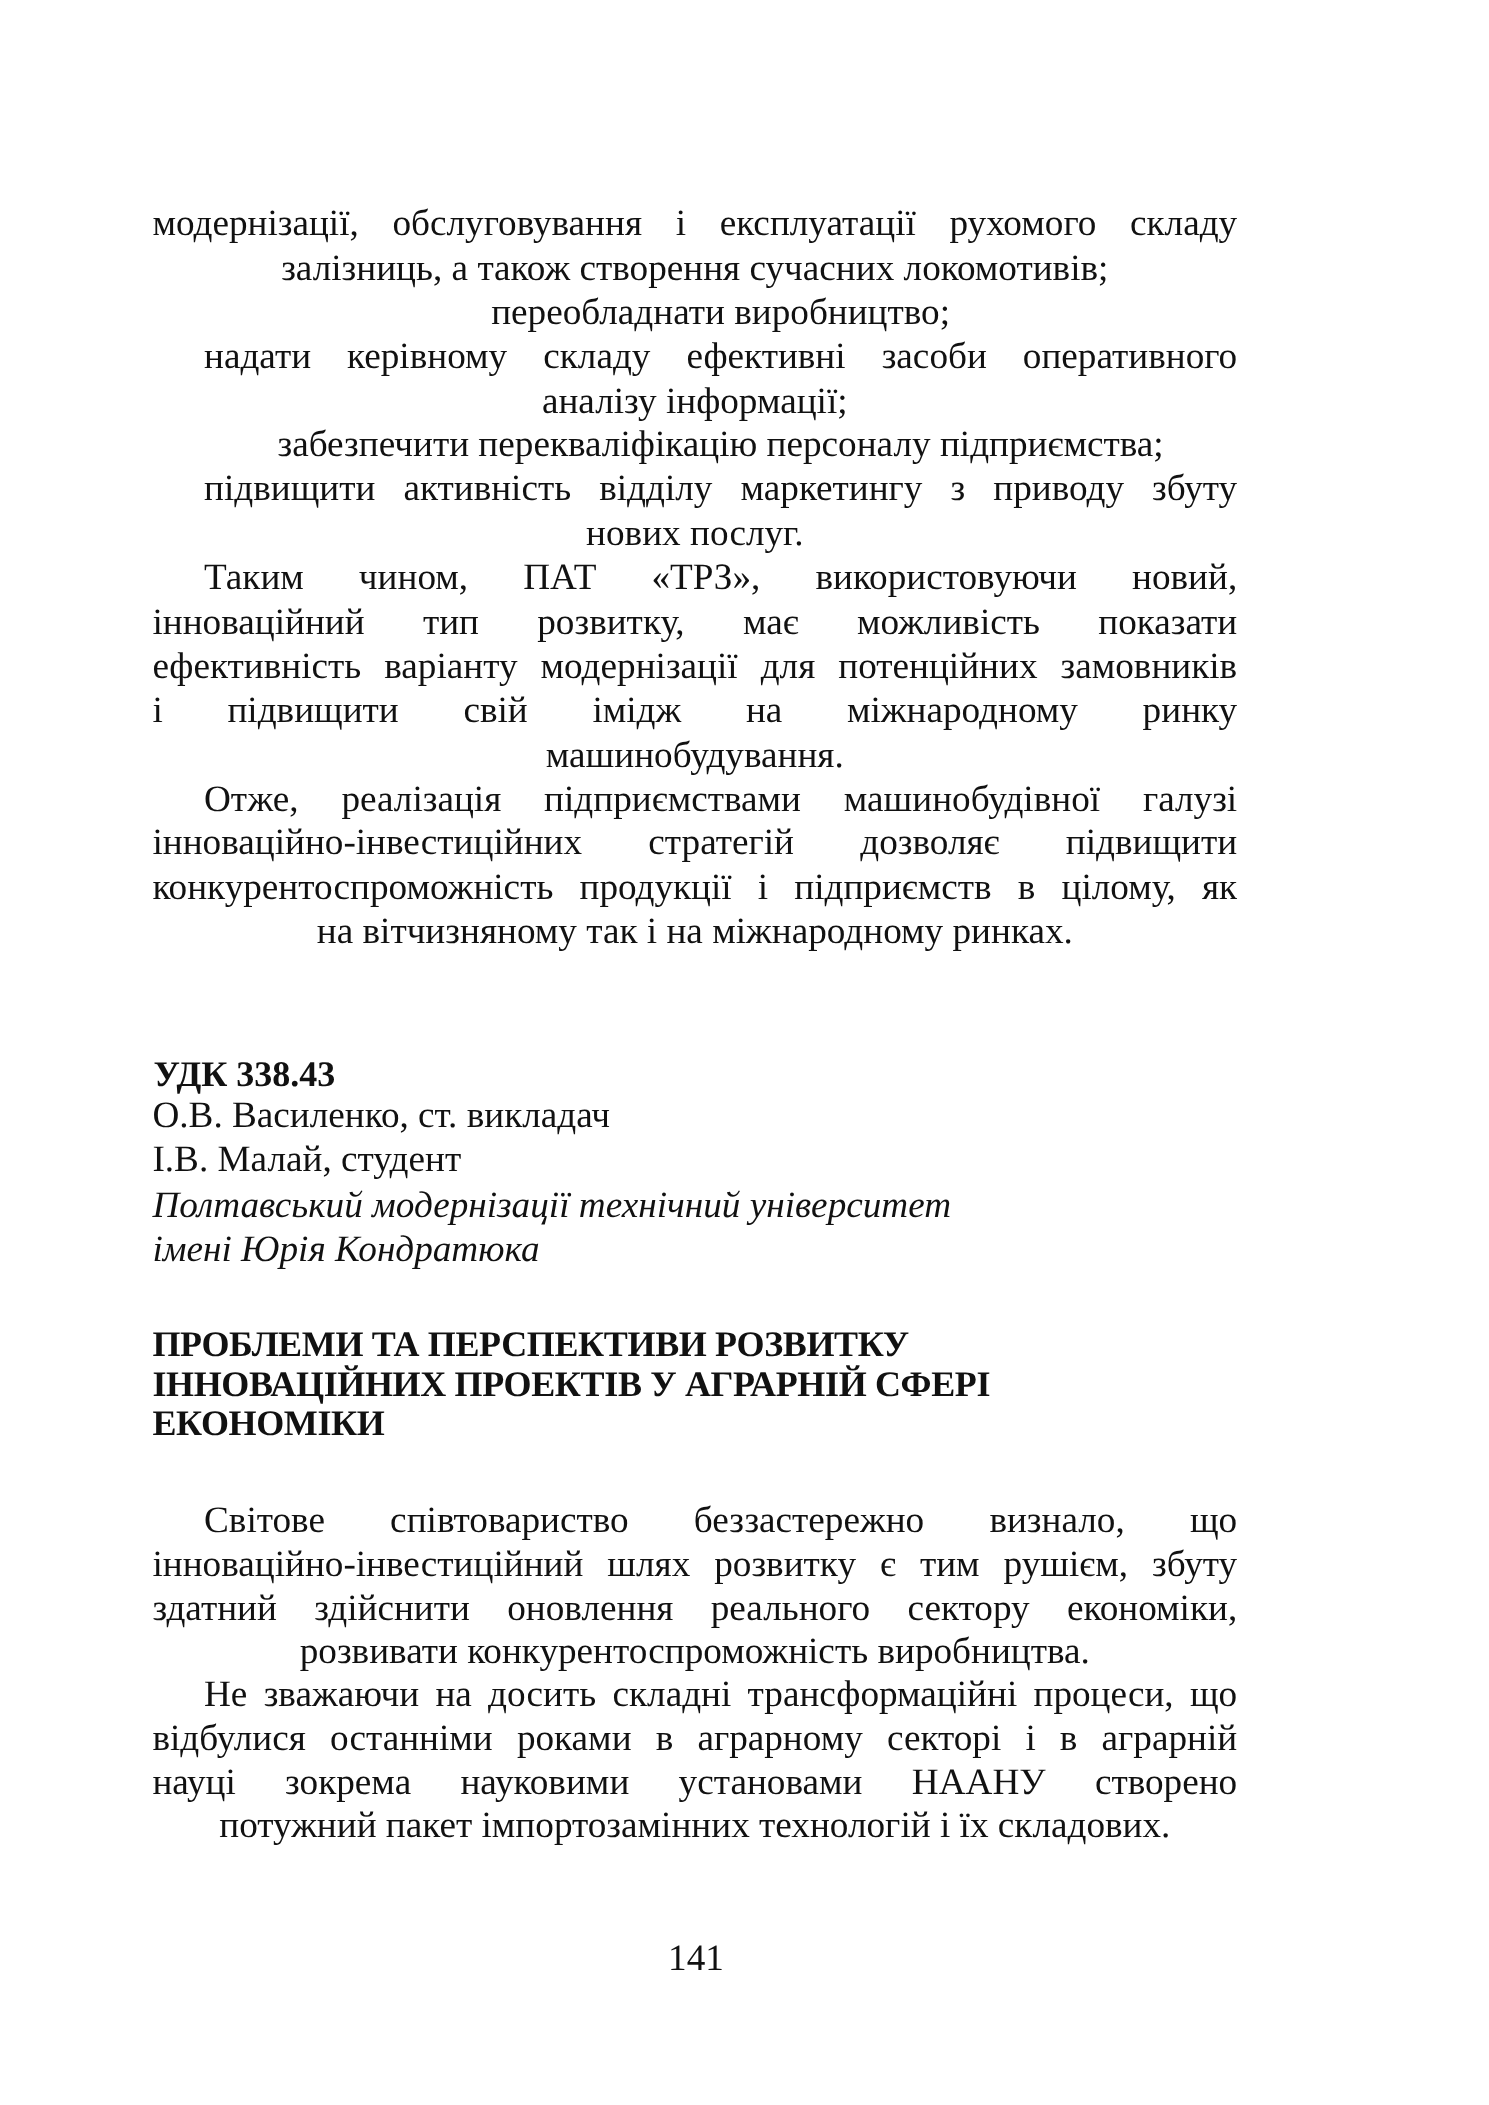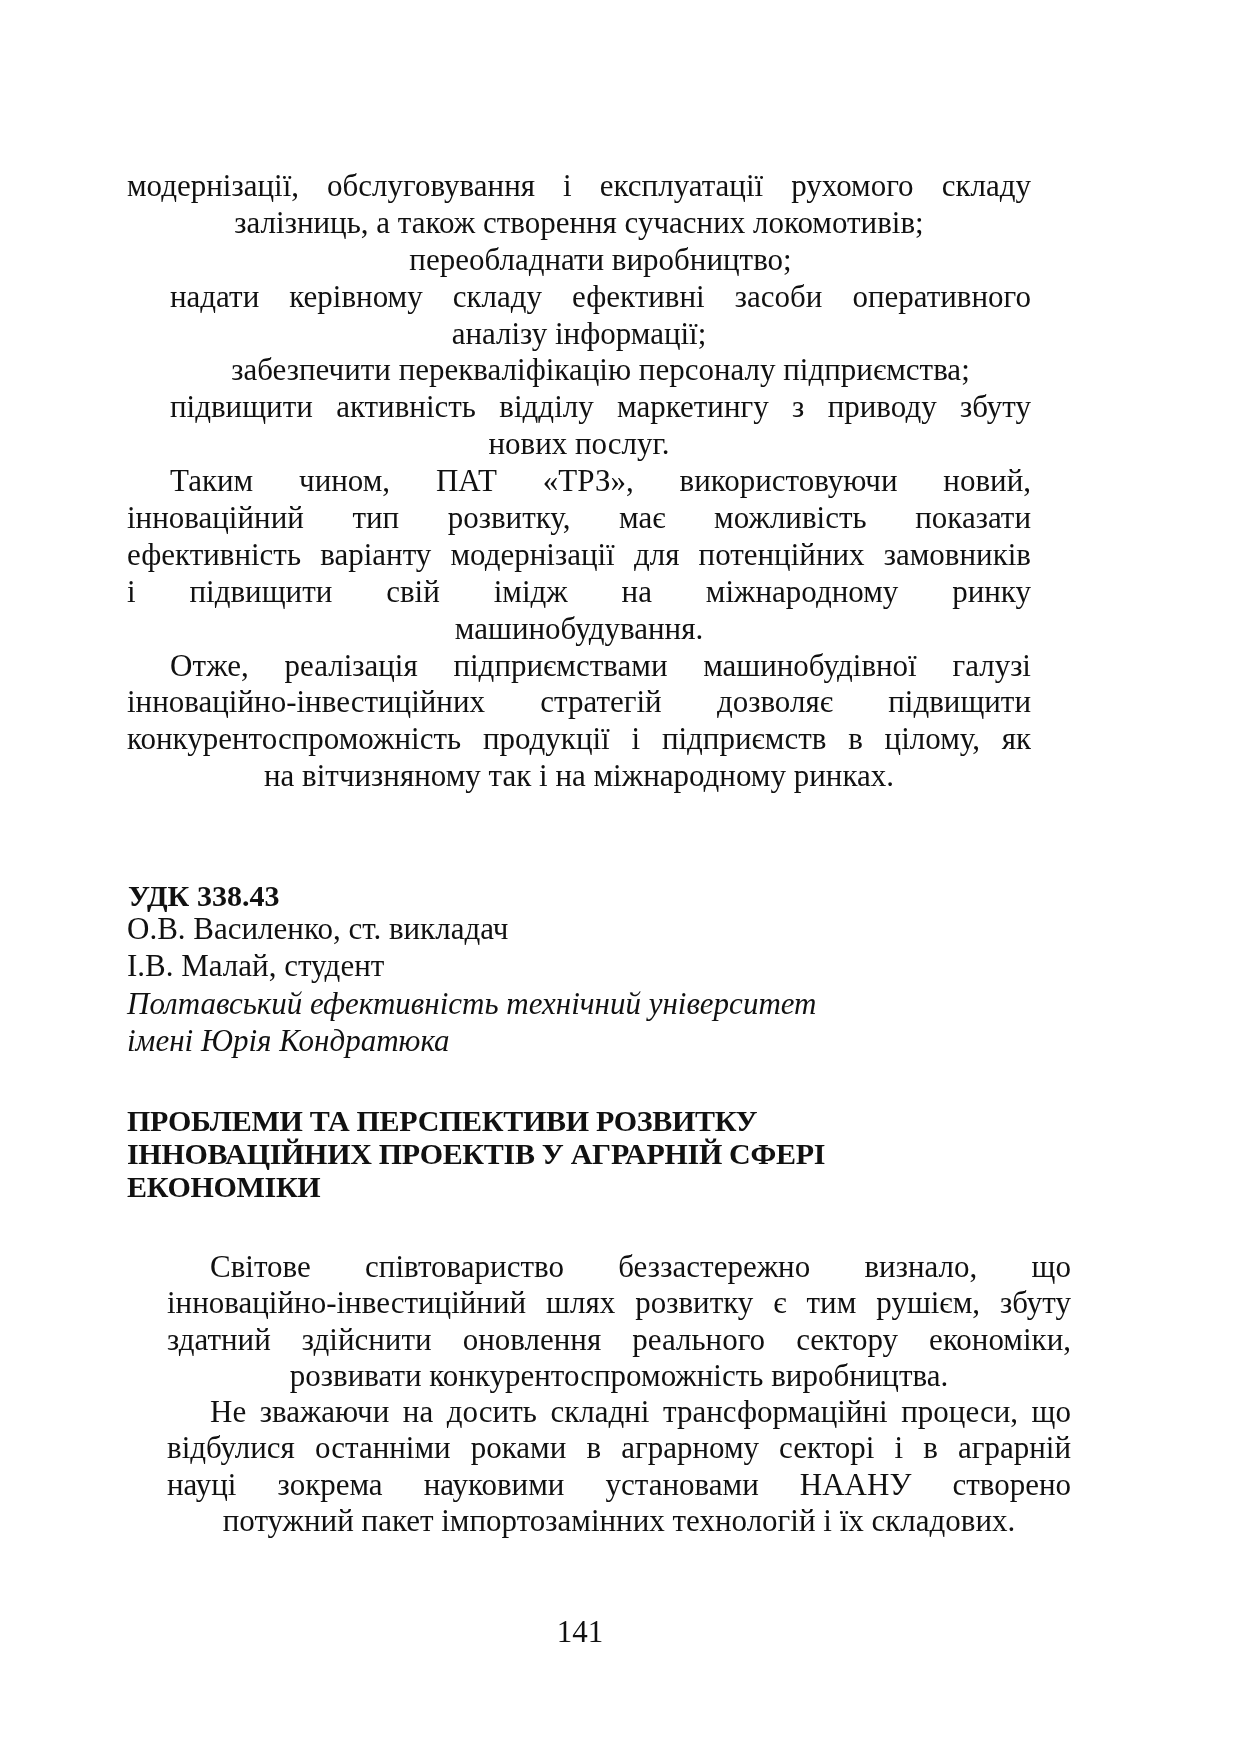--- a/index.html
+++ b/index.html
@@ -4,21 +4,21 @@
 <style>
   html, body { margin: 0; padding: 0; background: #ffffff; }
   body { width: 1241px; height: 1754px; position: relative; overflow: hidden;
          font-family: "Liberation Serif", "DejaVu Serif", serif; color: #111111; }
   .block { position: absolute; left: 127px; width: 904px; }
   .line { display: block; white-space: nowrap; font-size: 31px; height: 36.9px; line-height: 36.9px; }
   .just { text-align: justify; text-align-last: justify; white-space: normal; overflow: hidden; }
   .left { text-align: center; }
   .indent { padding-left: 43px; box-sizing: border-box; }
   #body1 { top: 168px; }
-  #body2 { top: 1249px; margin-left: 40px; }
+  #body2 { top: 1249px; }
   #body2 .line { height: 36.3px; line-height: 36.3px; }
   #udk { position: absolute; left: 128px; top: 878px; font-size: 30px; font-weight: bold; line-height: 36px; }
   #authors { position: absolute; left: 127px; width: 904px; top: 910px; text-align: left; }
   #authors .aline { display: block; font-size: 31px; line-height: 37.3px; height: 37.3px; white-space: nowrap; }
   #authors .ital { font-style: italic; }
   #title { position: absolute; left: 127px; width: 904px; top: 1104px; text-align: left; }
   #title .tline { display: block; font-size: 30px; font-weight: bold; line-height: 33px; height: 33px; white-space: nowrap; letter-spacing: -0.3px; }
   #page-number { position: absolute; left: 0; width: 1160px; top: 1614px; text-align: center; font-size: 31px; line-height: 36px; }
 </style>
 </head>
@@ -42,21 +42,21 @@
     <span class="line just">інноваційно-інвестиційних стратегій дозволяє підвищити</span>
     <span class="line just">конкурентоспроможність продукції і підприємств в цілому, як</span>
     <span class="line left">на вітчизняному так і на міжнародному ринках.</span>
   </div>
 
 <div id="udk">УДК 338.43</div>
 
 <div id="authors">
   <span class="aline">О.В. Василенко, ст. викладач</span>
   <span class="aline">І.В. Малай, студент</span>
-  <span class="aline ital">Полтавський ефективність технічний університет</span>
+  <span class="aline ital">Полтавський модернізації технічний університет</span>
   <span class="aline ital">імені Юрія Кондратюка</span>
 </div>
 
 <div id="title">
   <span class="tline">ПРОБЛЕМИ ТА ПЕРСПЕКТИВИ РОЗВИТКУ</span>
   <span class="tline">ІННОВАЦІЙНИХ ПРОЕКТІВ У АГРАРНІЙ СФЕРІ</span>
   <span class="tline">ЕКОНОМІКИ</span>
 </div>
 
 <div id="body2" class="block">

